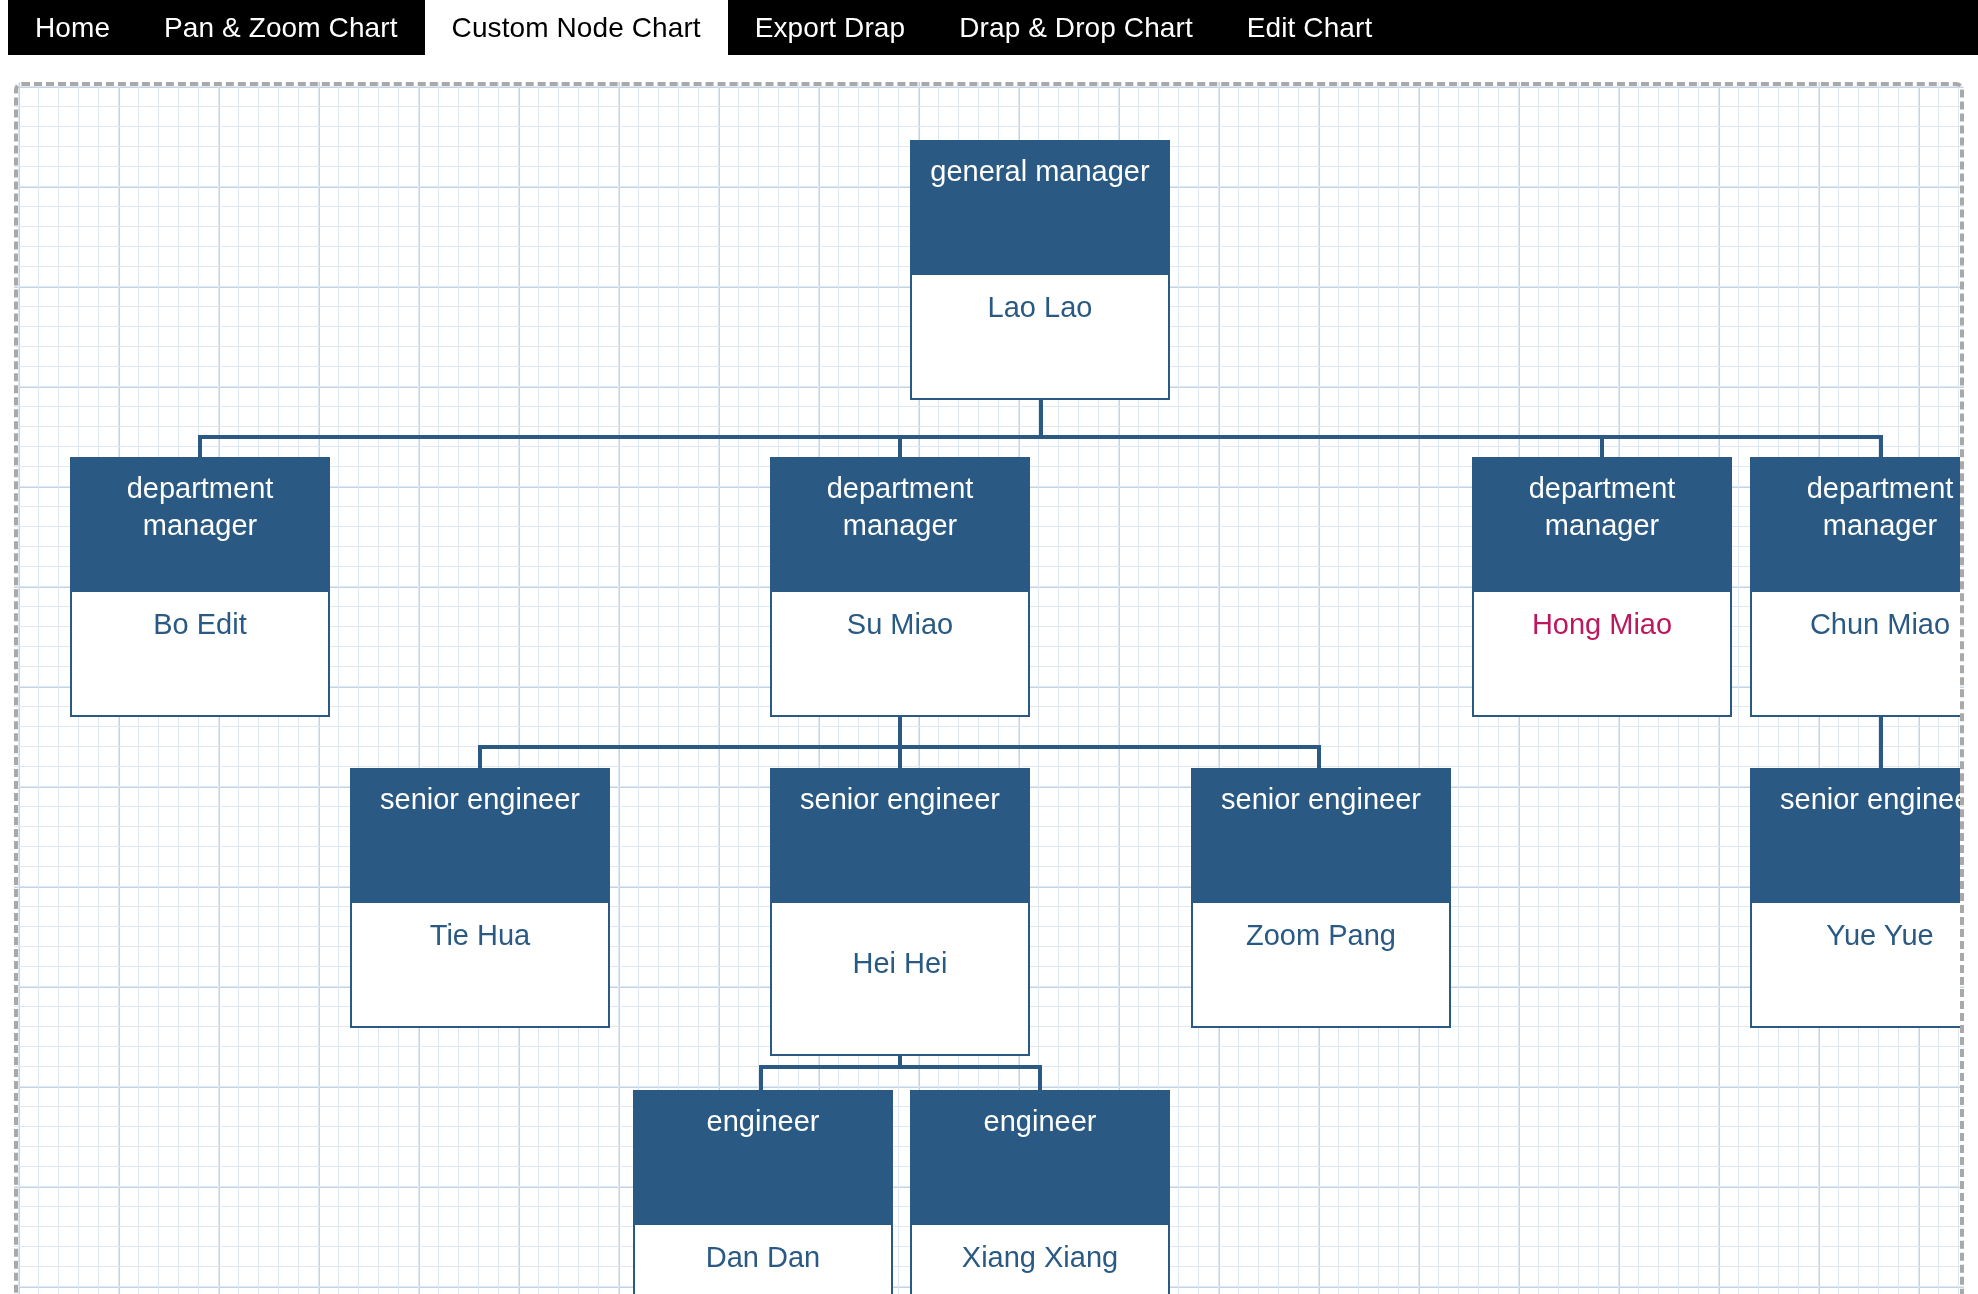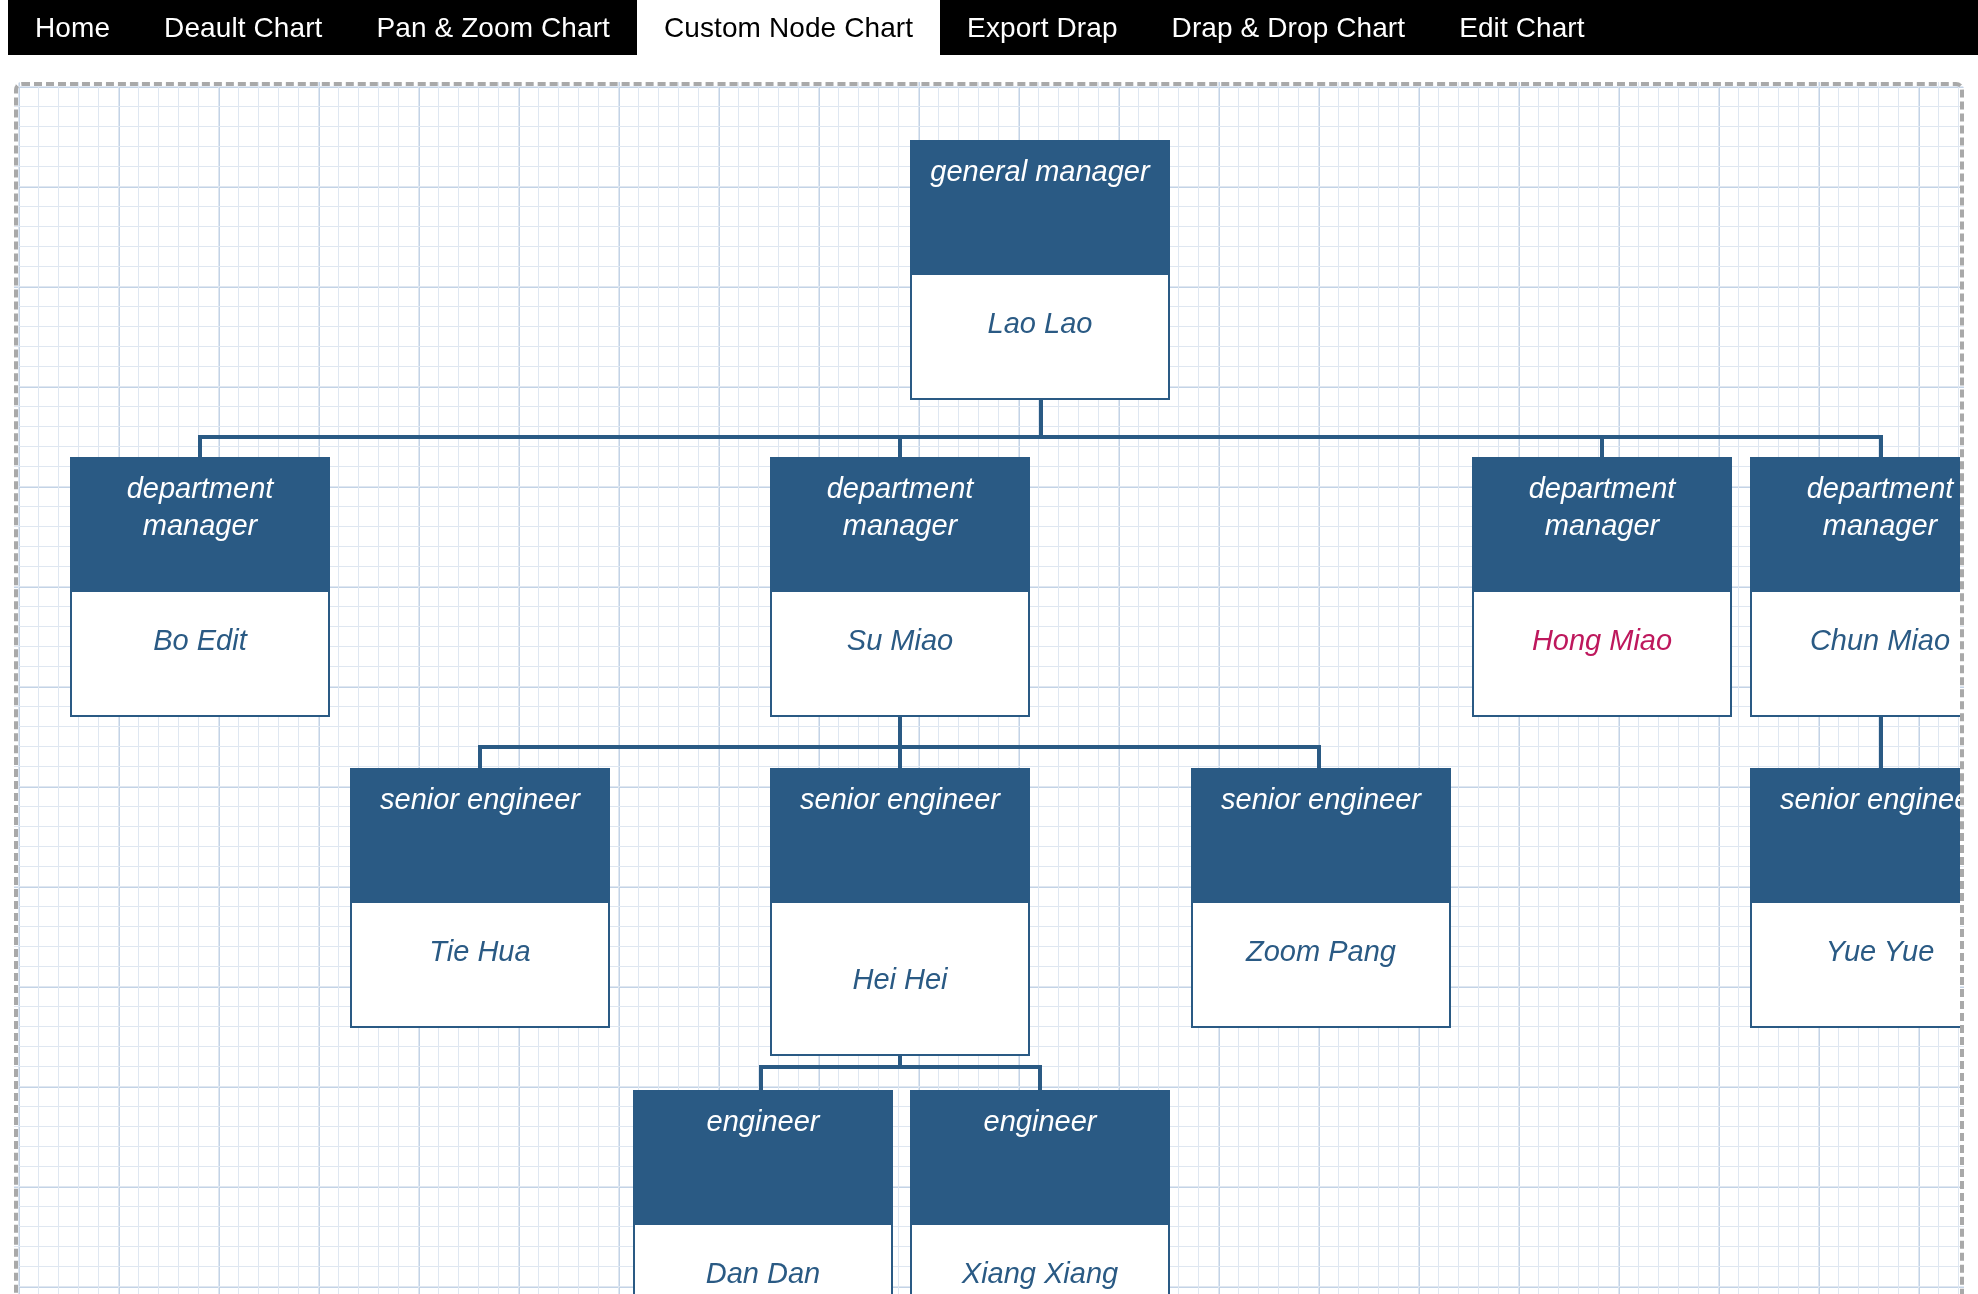--- a/index.html
+++ b/index.html
@@ -46,21 +46,21 @@
       linear-gradient(to right,  #dfe7f1 1px, transparent 1px),
       linear-gradient(to bottom, #dfe7f1 1px, transparent 1px),
       linear-gradient(to right,  #c3d3e6 2px, transparent 2px),
       linear-gradient(to bottom, #c3d3e6 2px, transparent 2px);
     background-size: 20px 20px, 20px 20px, 100px 100px, 100px 100px;
     background-position: 0 0, 0 0, 0 0, 0 0;
   }
   #canvas-inner {
     position: absolute;
     left: -18px; top: -86px;   
-    width: 1978px; height: 1294px; font-style: italic;
+    width: 1978px; height: 1294px;
   }
 
   
   .conn {
     position: absolute;
     background: #2a5a84;
   }
 
   
   .node {
@@ -82,32 +82,31 @@
     white-space: normal;
     word-break: normal;
   }
   .node-body {
     background: #ffffff;
     color: #2a5a84;
     height: 123px;
     font-size: 29px;
     line-height: 36px;
     text-align: center;
-    padding-top: 30px;
+    padding-top: 14px;
     overflow: hidden;
     white-space: nowrap;
   }
   .node.nowrap .node-head { white-space: nowrap; }
 </style>
 </head>
 <body>
 
 <div id="nav">
     <div class="nav-item">Home</div>
-    <div class="nav-item">Deault Chart</div>
     <div class="nav-item">Pan &amp; Zoom Chart</div>
     <div class="nav-item active">Custom Node Chart</div>
     <div class="nav-item">Export Drap</div>
     <div class="nav-item">Drap &amp; Drop Chart</div>
     <div class="nav-item">Edit Chart</div>
   </div>
 
 <div id="chart-area">
   <div id="canvas-inner">
       <div class="conn" style="left: 1039px; top: 398px; width: 4px; height: 40px; background: rgb(42, 90, 132);"></div>

